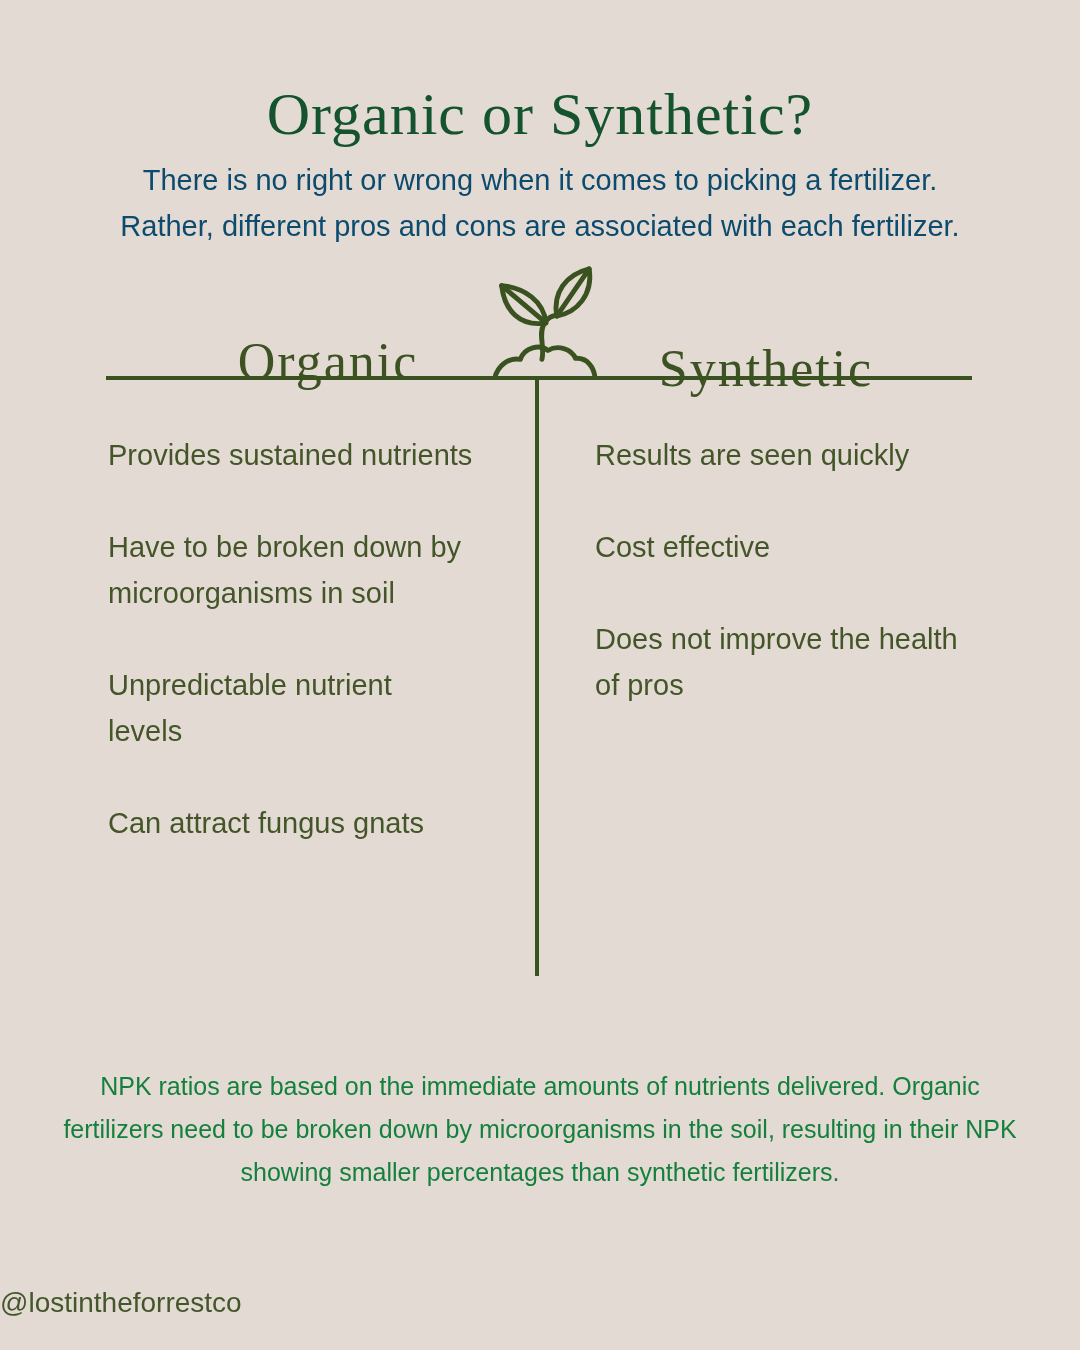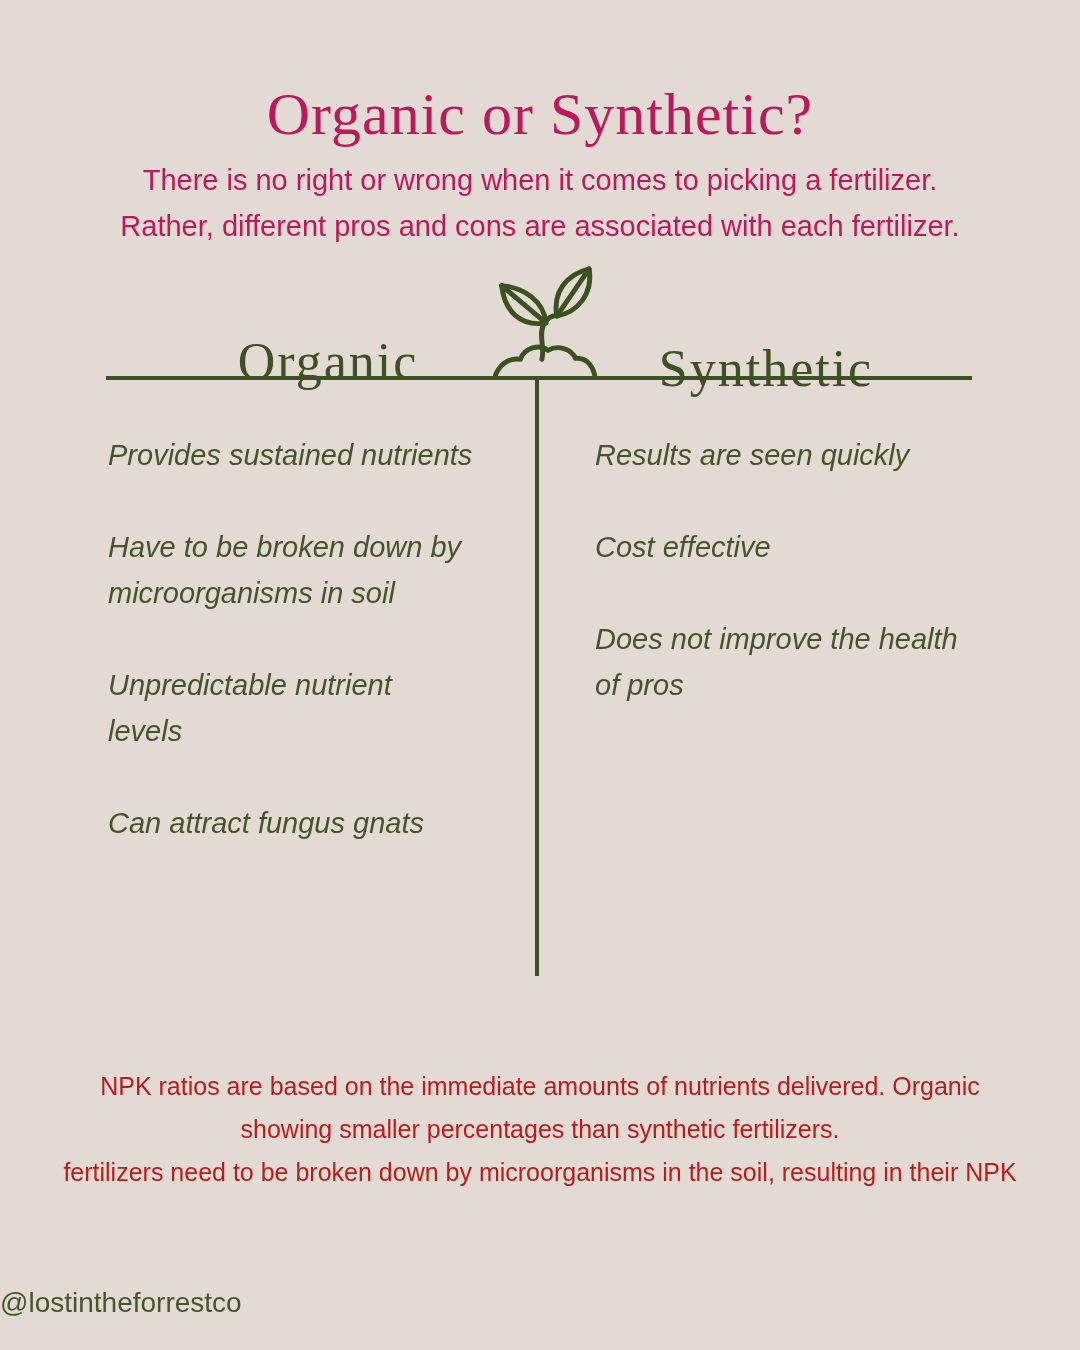--- a/index.html
+++ b/index.html
@@ -13,27 +13,27 @@
   }
   .abs { position: absolute; }
 
   .title {
     top: 36px; left: 0; width: 1080px;
     text-align: center;
     font-family: "Liberation Serif", serif;
     font-weight: 400;
     font-size: 60px; line-height: 76px;
     letter-spacing: 1px;
-    color: #be185d;
+    color: #14532d;
   }
   .subtitle {
     top: 128px; left: 40px; width: 1000px;
     text-align: center;
     font-size: 29px; line-height: 46px;
-    color: #be185d;
+    color: #0c4a6e;
   }
   .subtitle .line { display: block; }
 
   .col-header {
     top: 298px;
     text-align: center;
     font-family: "Liberation Serif", serif;
     font-weight: 400;
     font-size: 52px; line-height: 56px;
     letter-spacing: 2px;
@@ -53,29 +53,28 @@
     background: #3a5220;
   }
 
   .col { top: 432px; width: 424px; }
   .col.left  { left: 108px; }
   .col.right { left: 595px; }
   .col .item {
     margin: 0 0 46px 0;
     font-size: 29px; line-height: 46px;
     color: #445629;
-    font-style: italic;
   }
   .col .item .line { display: block; }
 
   .footnote {
     top: 1040px; left: 30px; width: 1020px;
     text-align: center;
     font-size: 25px; line-height: 43px;
-    color: #b91c1c;
+    color: #15803d;
   }
   .footnote .line { display: block; }
 
   .handle {
     top: 1254px; left: 0; width: 1080px;
     text-align: left;
     font-size: 28px; line-height: 42px;
     color: #44562b;
   }
 </style>
@@ -131,17 +130,17 @@
     <span class="line">Cost effective</span>
   </p>
   <p class="item">
     <span class="line">Does not improve the health</span>
     <span class="line">of pros</span>
   </p>
 </div>
 
 <p class="abs footnote">
   <span class="line">NPK ratios are based on the immediate amounts of nutrients delivered. Organic</span>
+  <span class="line">fertilizers need to be broken down by microorganisms in the soil, resulting in their NPK</span>
   <span class="line">showing smaller percentages than synthetic fertilizers.</span>
-  <span class="line">fertilizers need to be broken down by microorganisms in the soil, resulting in their NPK</span>
 </p>
 
 <p class="abs handle">@lostintheforrestco</p>
 
 </body></html>

